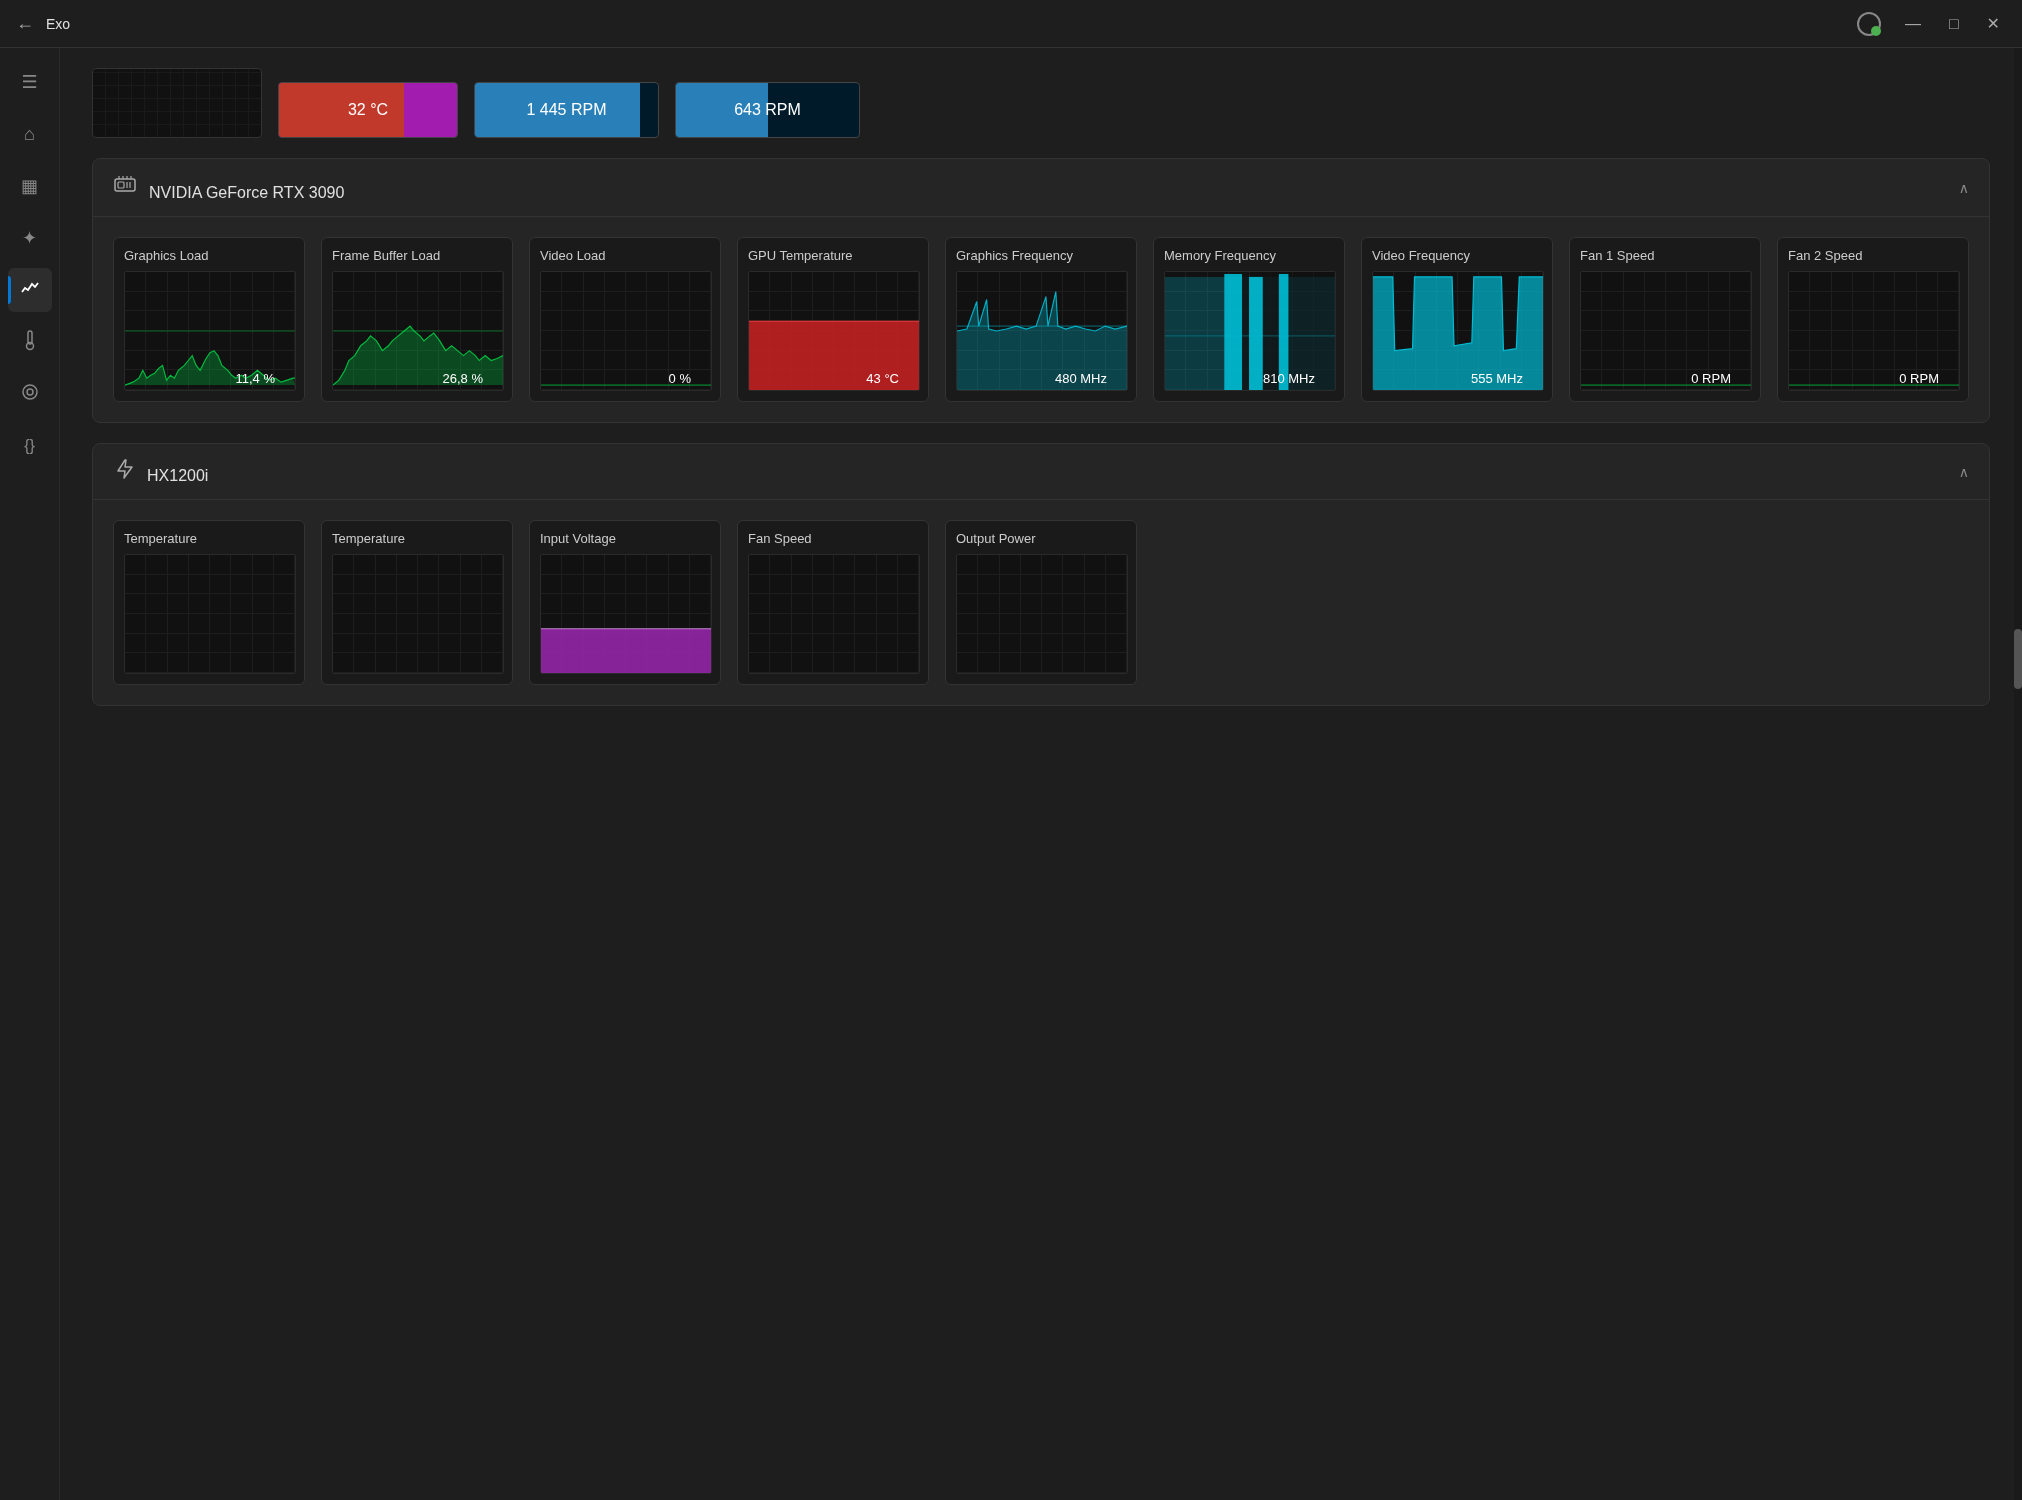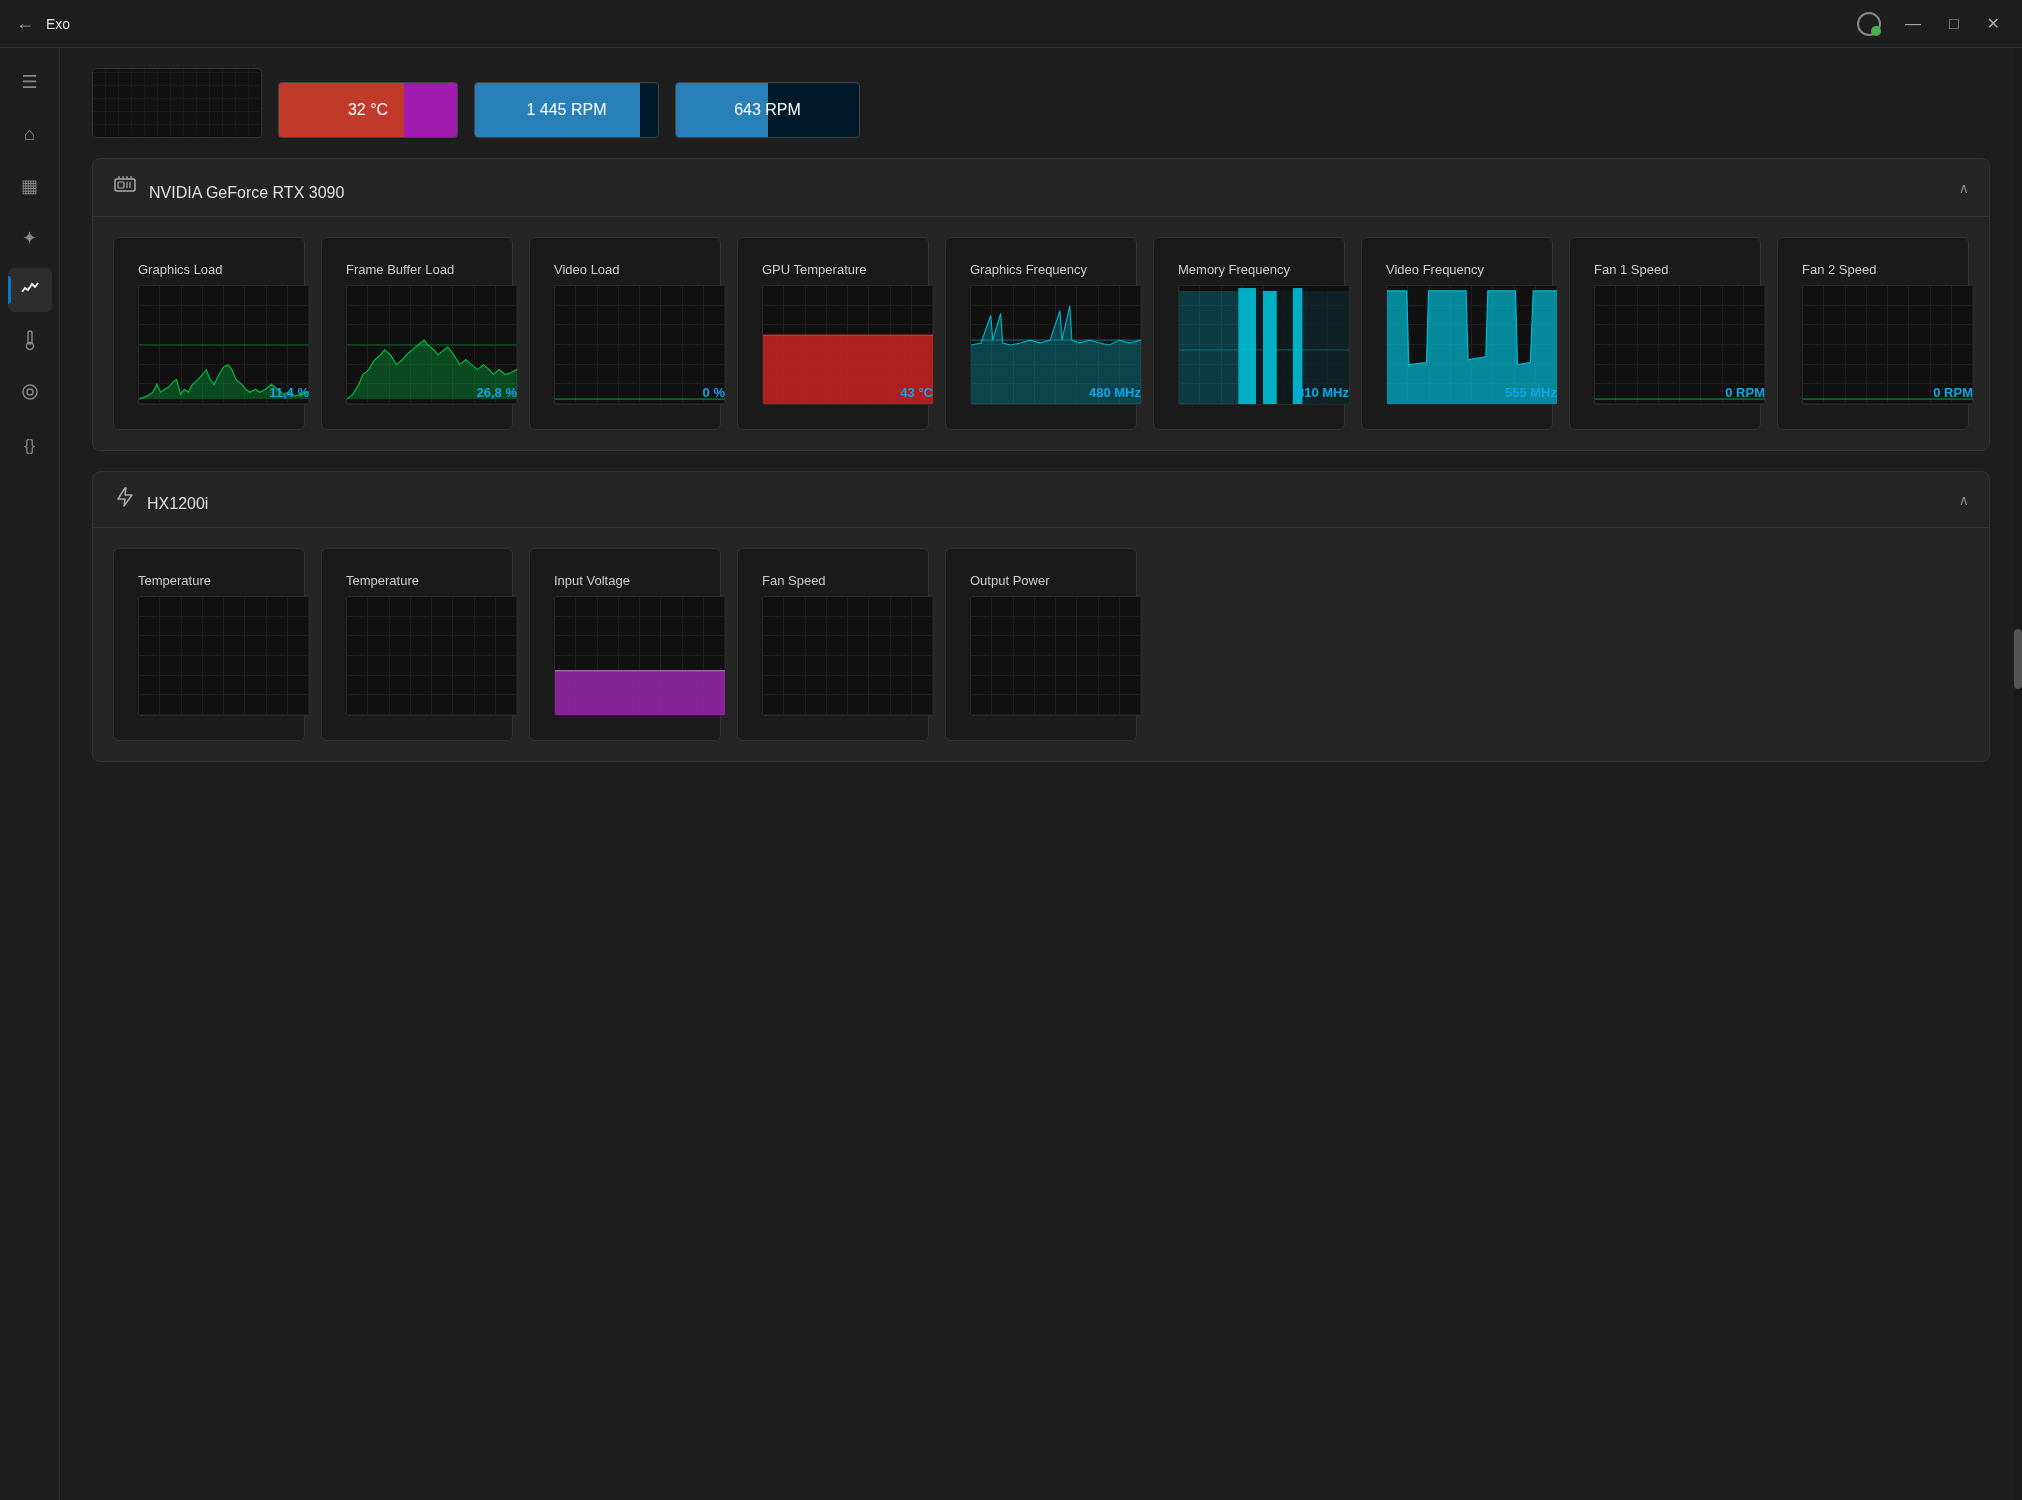--- a/index.html
+++ b/index.html
@@ -231,21 +231,21 @@
       display: flex;
       flex-wrap: wrap;
       gap: 16px;
       padding: 20px;
     }
     .sensor-card {
       background: #1a1a1a;
       border: 1px solid #333;
       border-radius: 6px;
       width: 192px;
-      padding: 24px;
+      padding: 10px;
     }
     .sensor-title {
       font-size: 13px;
       color: #ccc;
       margin-bottom: 8px;
       font-weight: 500;
     }
     .sensor-chart {
       width: 172px;
       height: 120px;
@@ -267,24 +267,24 @@
     }
     .chart-grid-cell {
       border-right: 1px solid #1e1e1e;
       border-bottom: 1px solid #1e1e1e;
     }
 
     
     .chart-value {
       position: absolute;
       bottom: 4px;
-      right: 0;
-      color: #0ea5e9;
+      right: 20px;
+      color: #ffffff;
       font-size: 13px;
-      font-weight: 700;
+      font-weight: 400;
       z-index: 10;
     }
 
     
     .chart-svg {
       position: absolute;
       inset: 0;
       width: 100%;
       height: 100%;
     }

